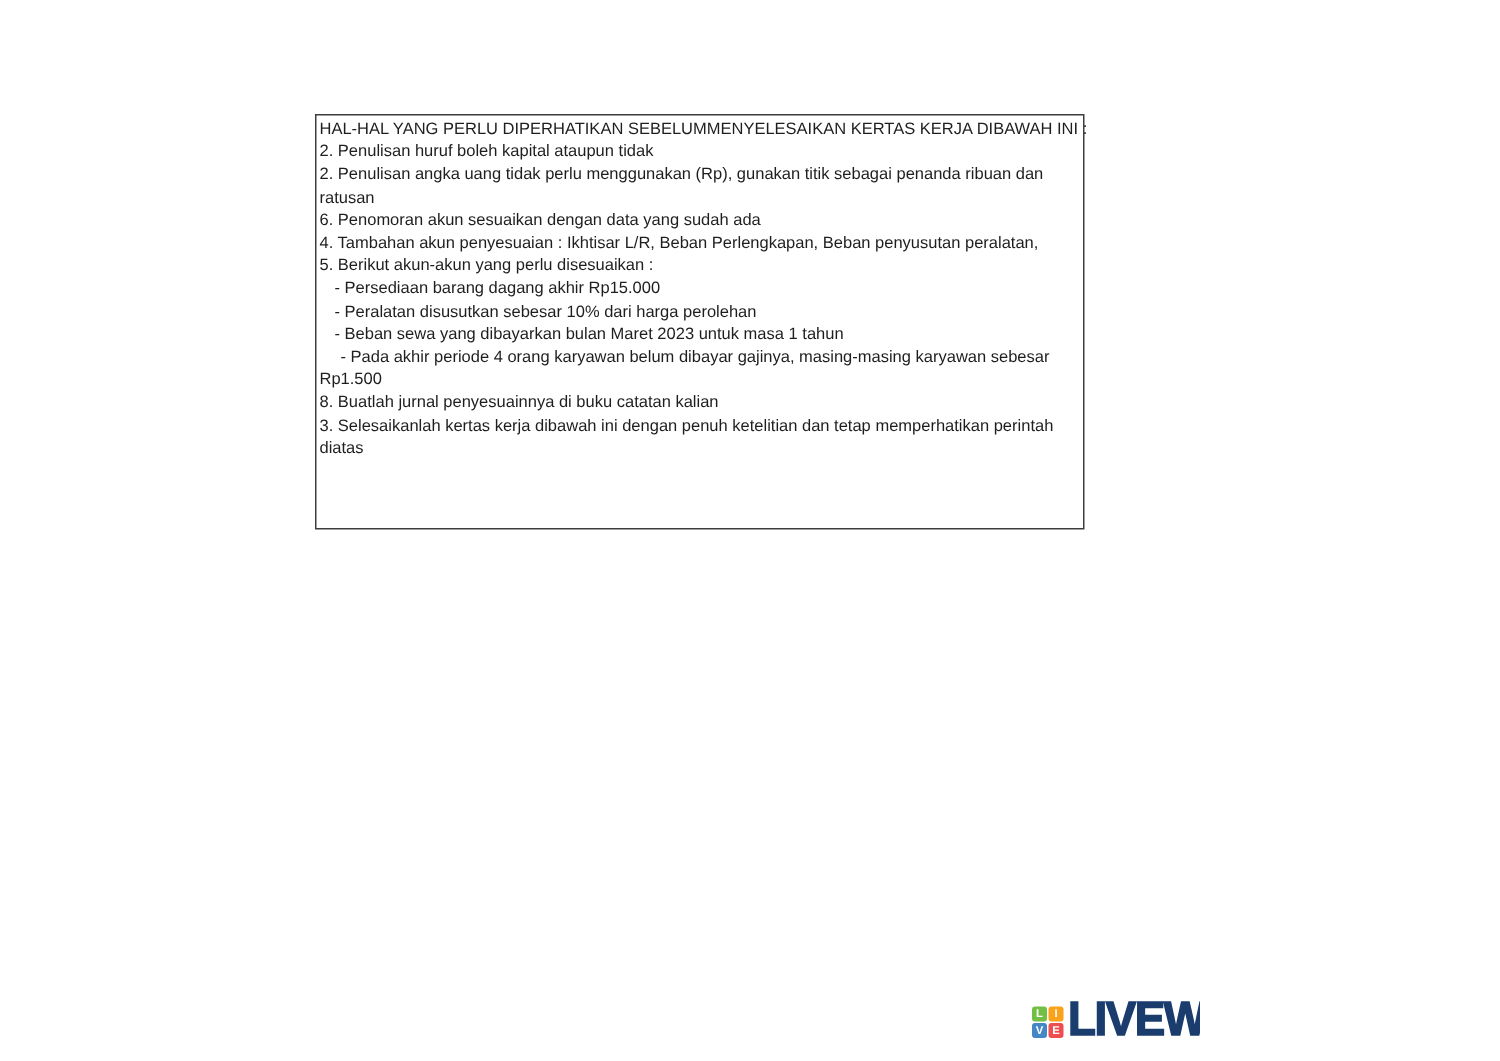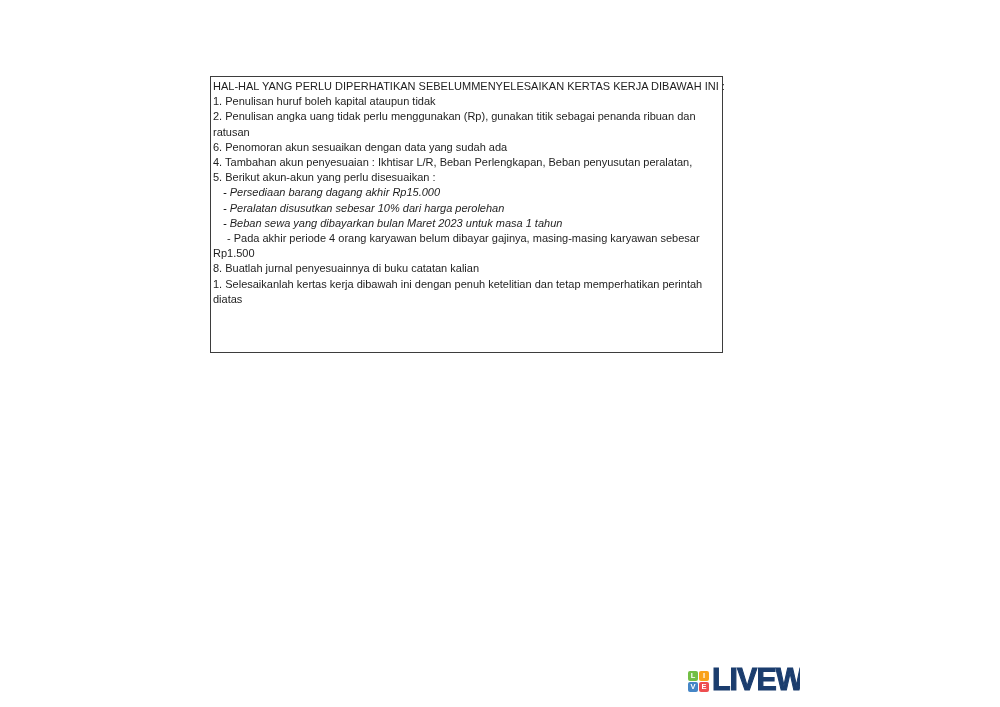--- a/index.html
+++ b/index.html
@@ -23,21 +23,21 @@
     height: 271px;
     border: 1px solid #3d3d3d;
     padding: 2px 1px 2px 2px;
     font-size: 11px;
     line-height: 15.2px;
     color: #1e1e1e;
     box-sizing: content-box;
   }
   .line { white-space: pre; }
   .indent-0 { padding-left: 0; }
-  .indent-1 { padding-left: 10px; font-style: italic; }
+  .indent-1 { padding-left: 10px; }
   .indent-2 { padding-left: 14px; }
 
   .logo {
     position: absolute;
     left: 688px;
     top: 661px;
     display: flex;
     align-items: center;
     gap: 3px;
     text-decoration: none;
@@ -71,33 +71,33 @@
     white-space: nowrap;
   }
 </style>
 </head>
 <body>
 
 <div class="page">
 
   <div class="instructions-box">
       <div class="line indent-0">HAL-HAL YANG PERLU DIPERHATIKAN SEBELUMMENYELESAIKAN KERTAS KERJA DIBAWAH INI :</div>
-      <div class="line indent-0">1. Penulisan huruf boleh kapital ataupun tidak</div>
+      <div class="line indent-0">2. Penulisan huruf boleh kapital ataupun tidak</div>
       <div class="line indent-0">2. Penulisan angka uang tidak perlu menggunakan (Rp), gunakan titik sebagai penanda ribuan dan</div>
       <div class="line indent-0">ratusan</div>
       <div class="line indent-0">6. Penomoran akun sesuaikan dengan data yang sudah ada</div>
       <div class="line indent-0">4. Tambahan akun penyesuaian : Ikhtisar L/R, Beban Perlengkapan, Beban penyusutan peralatan,</div>
       <div class="line indent-0">5. Berikut akun-akun yang perlu disesuaikan :</div>
       <div class="line indent-1">- Persediaan barang dagang akhir Rp15.000</div>
       <div class="line indent-1">- Peralatan disusutkan sebesar 10% dari harga perolehan</div>
       <div class="line indent-1">- Beban sewa yang dibayarkan bulan Maret 2023 untuk masa 1 tahun</div>
       <div class="line indent-2">- Pada akhir periode 4 orang karyawan belum dibayar gajinya, masing-masing karyawan sebesar</div>
       <div class="line indent-0">Rp1.500</div>
       <div class="line indent-0">8. Buatlah jurnal penyesuainnya di buku catatan kalian</div>
-      <div class="line indent-0">1. Selesaikanlah kertas kerja dibawah ini dengan penuh ketelitian dan tetap memperhatikan perintah</div>
+      <div class="line indent-0">3. Selesaikanlah kertas kerja dibawah ini dengan penuh ketelitian dan tetap memperhatikan perintah</div>
       <div class="line indent-0">diatas</div>
     </div>
 
   <a class="logo">
     <span class="logo-grid">
         <span class="tile" style="background: rgb(114, 191, 68);">L</span>
         <span class="tile" style="background: rgb(249, 162, 26);">I</span>
         <span class="tile" style="background: rgb(69, 134, 198);">V</span>
         <span class="tile" style="background: rgb(238, 78, 80);">E</span>
       </span>

